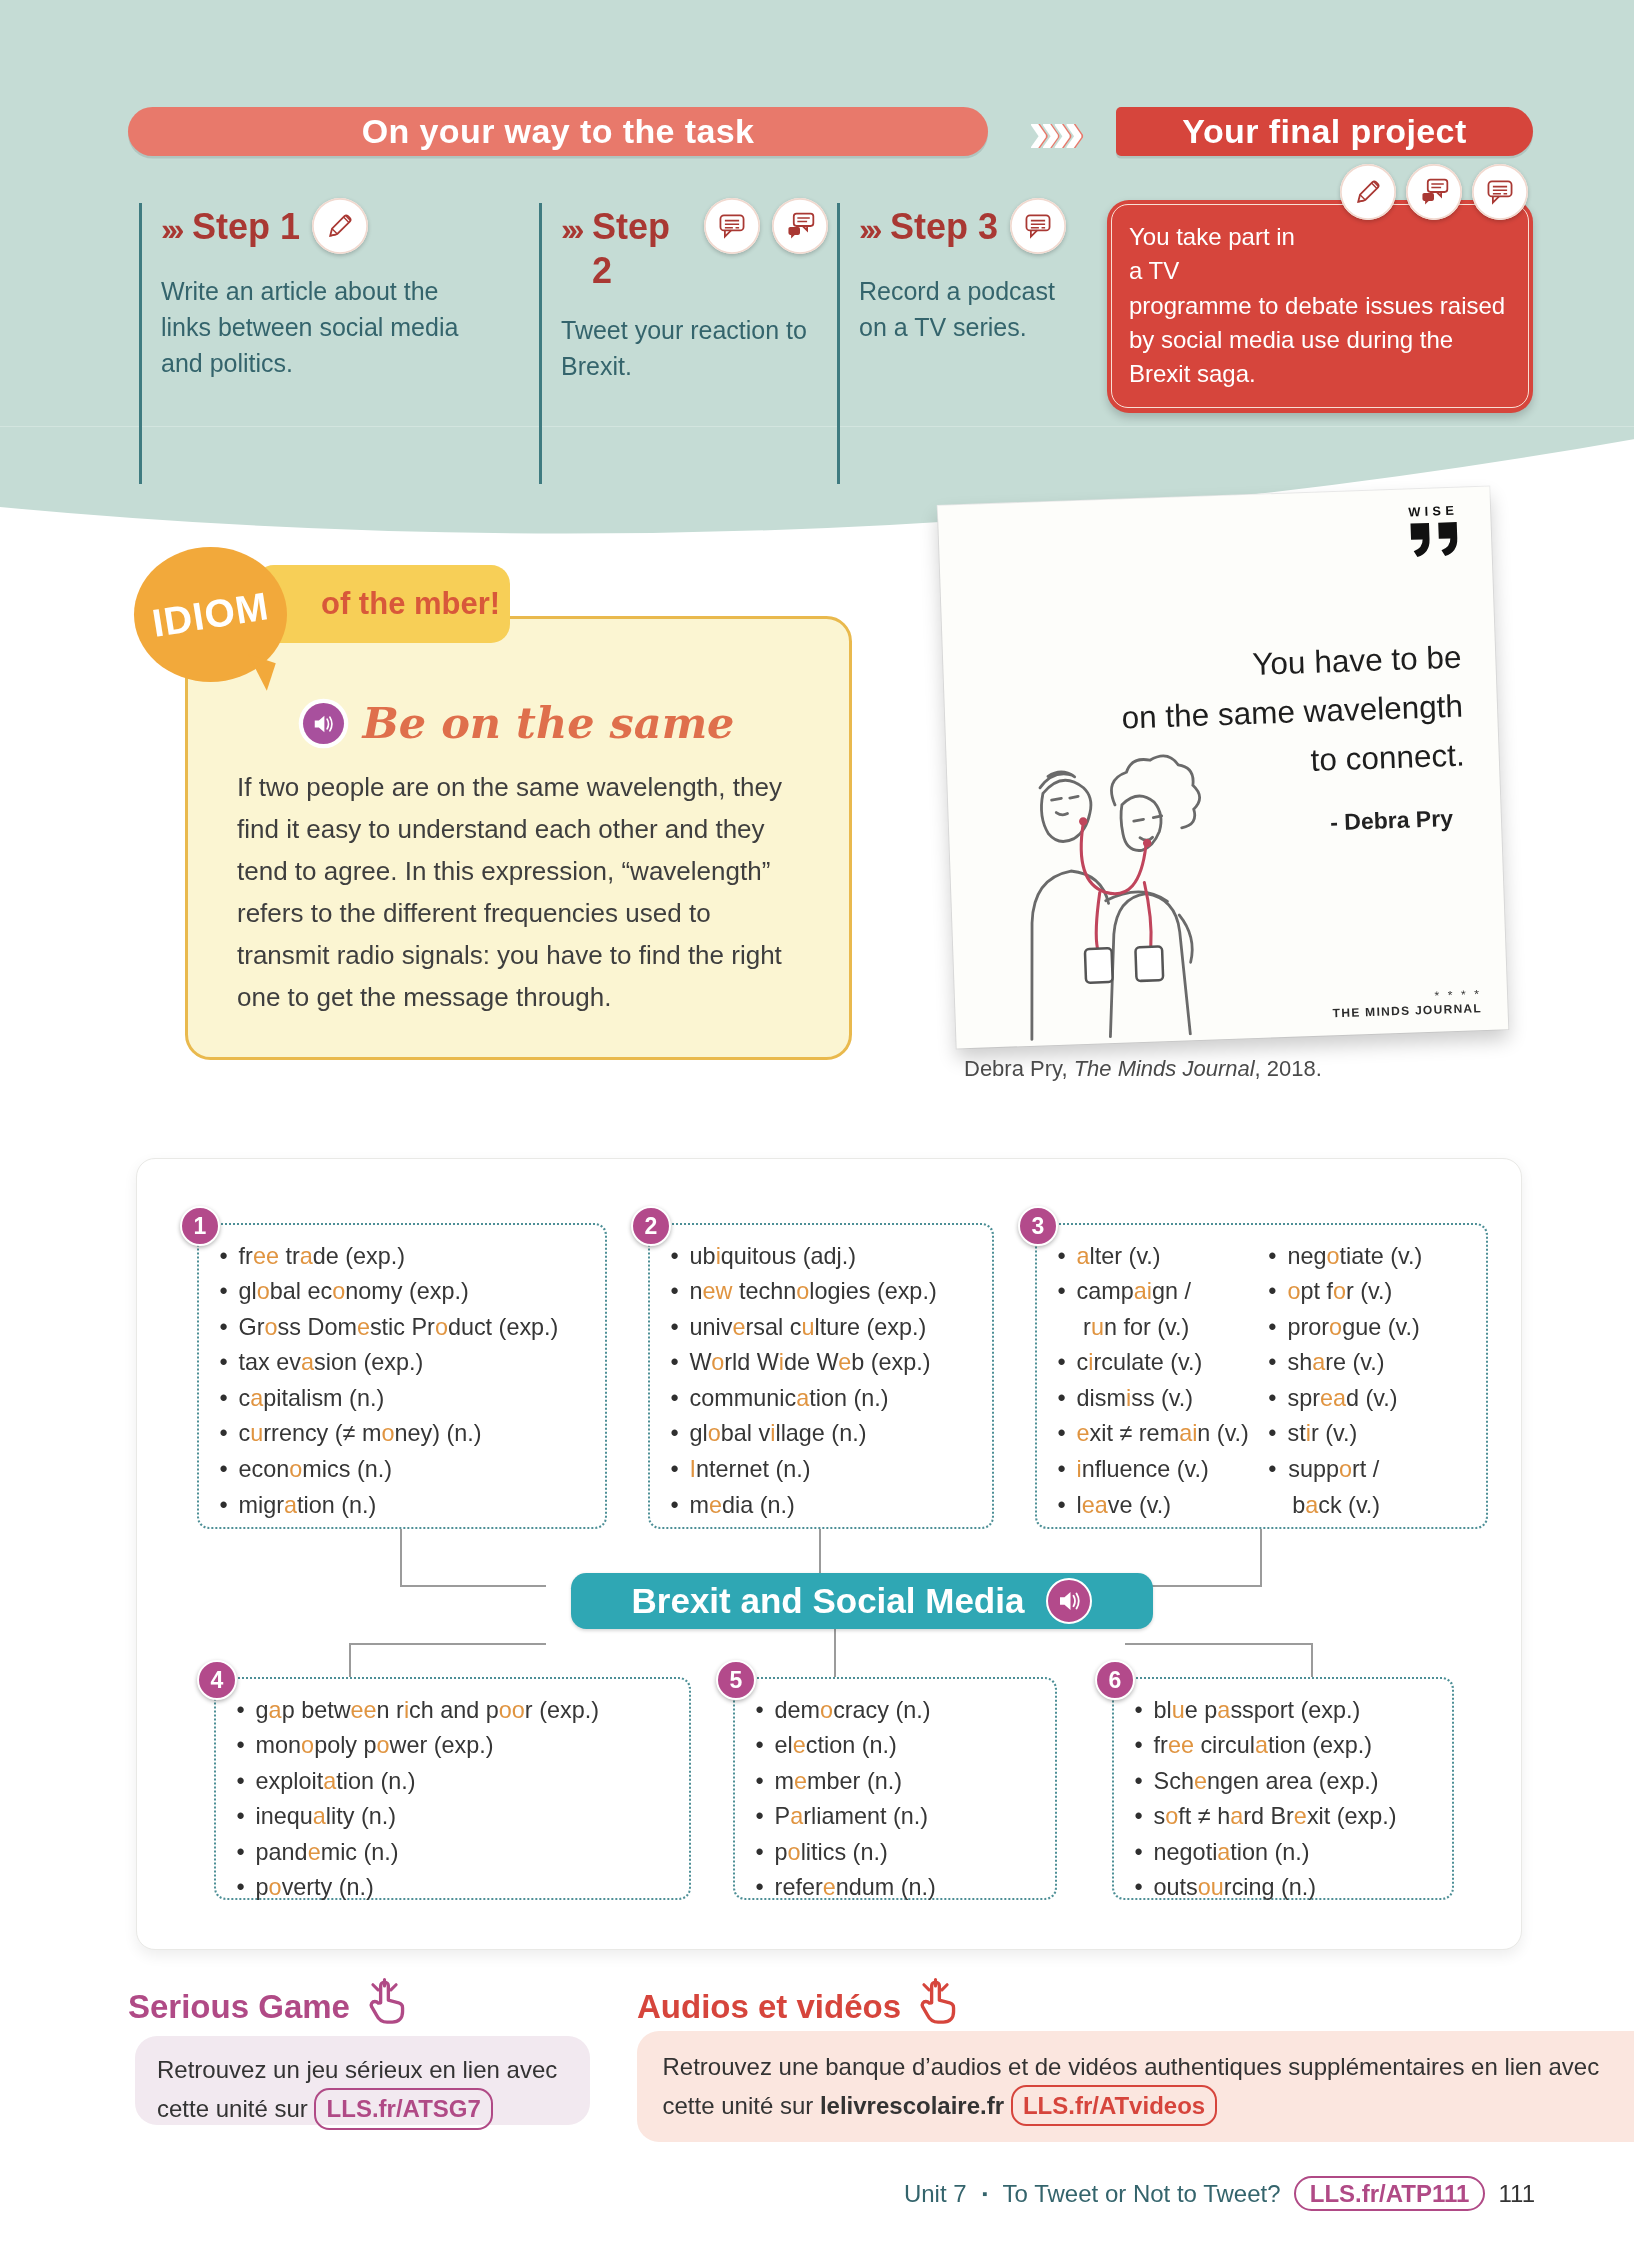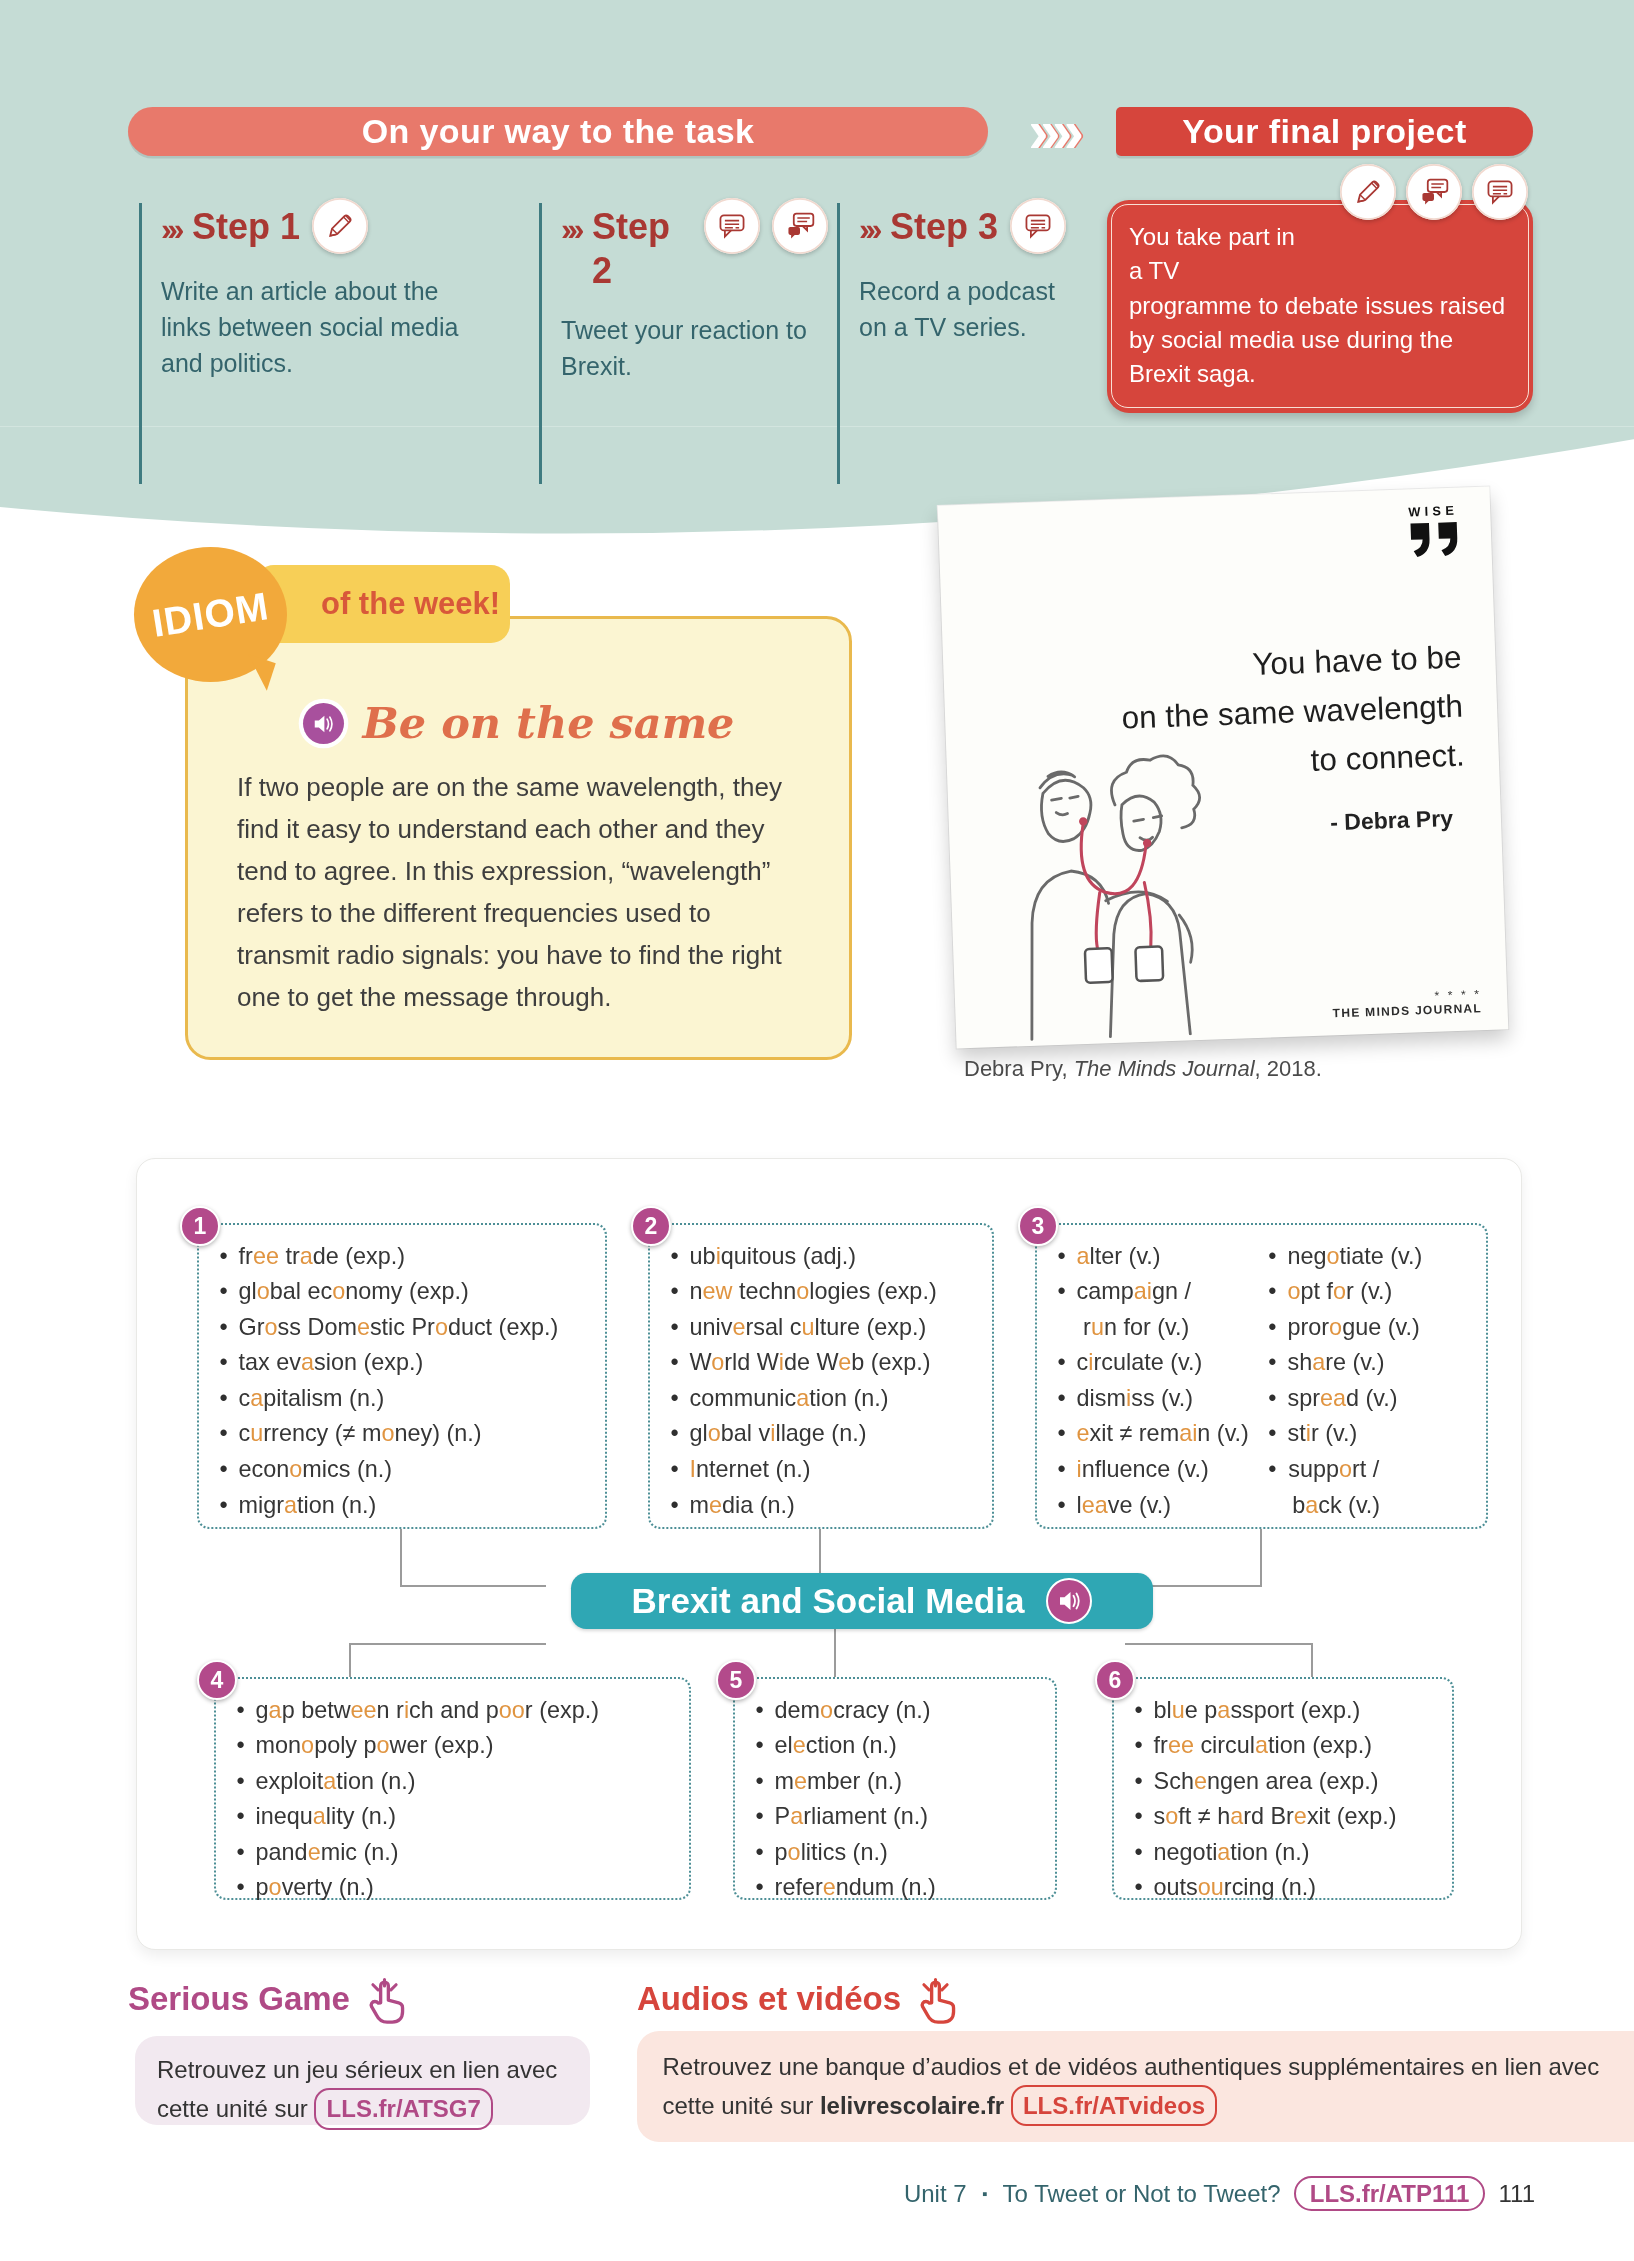--- a/index.html
+++ b/index.html
@@ -89,21 +89,21 @@
   .cols { display:flex; gap:8.5px; }
   .cols .vlist { flex:1; }
   .map-banner { position:absolute; left:407px; top:414px; width:582px; height:56px; background:#2fa7b4; border-radius:15.3px;
                 display:flex; align-items:center; justify-content:center; gap:22px; z-index:1; box-shadow:0 1.7px 3.4px rgba(0,0,0,.15);margin-left:27px; }
   .map-banner .title { color:#fff; font-size:35px; font-weight:bold; }
   .map-speaker { width:46px; height:46px; border-radius:50%; background:#b34a8b; border:2.6px solid #fff;
                  display:flex; align-items:center; justify-content:center; }
   .map-speaker svg { width:24px; height:24px; color:#fff; }
 
   
-  .res-title { position:absolute; display:flex; align-items:flex-start; gap:10.2px; font-size:33px; font-weight:bold; }
+  .res-title { position:absolute; display:flex; align-items:flex-end; gap:10.2px; font-size:33px; font-weight:bold; }
   .res-title svg { width:49px; height:49px; margin-top:-3.4px; }
   .sg-title { left:128px; top:1980px; color:#b04a86; }
   .av-title { left:637px; top:1980px; color:#d6453c; }
   .res-box { position:absolute; border-radius:22px; font-size:24px; line-height:1.55; color:#333; }
   .sg-box { left:135px; top:2036px; width:455px; height:89px; background:#f2e9f0; padding:15.3px 22px; }
   .av-box { left:637px; top:2031px; width:1036px; height:111px; background:#fbe6df; padding:17px 25.5px; }
   .lls-pill { display:inline-block; border:2.6px solid #b04a86; border-radius:15.3px; padding:0 10.2px; color:#b04a86; font-weight:bold; white-space:nowrap; }
   .lls-pill.red { border-color:#d6453c; color:#d6453c; }
   .site-bold { font-weight:bold; }
 
@@ -239,21 +239,21 @@
           <use href="#ic-speaker"></use>
         </svg>
       </span>
     <div class="idiom-title">
       <div>Be on the same</div>
     </div>
   </div>
   <div class="idiom-body">If two people are on the same wavelength, they find it easy to understand each other and they tend to agree. In this expression, “wavelength” refers to the different frequencies used to transmit radio signals: you have to find the right one to get the message through.</div>
 </div>
 <div class="idiom-tab">
-  <span>of the week!</span>
+  <span>of the mber!</span>
 </div>
 <div class="idiom-bubble">
   <span>IDIOM</span>
 </div>
 
 <div class="quote-card">
   <div class="wise">
     <div class="w-word">WISE</div>
     <svg viewBox="0 0 44 32">
         <use href="#ic-quotes"></use>

